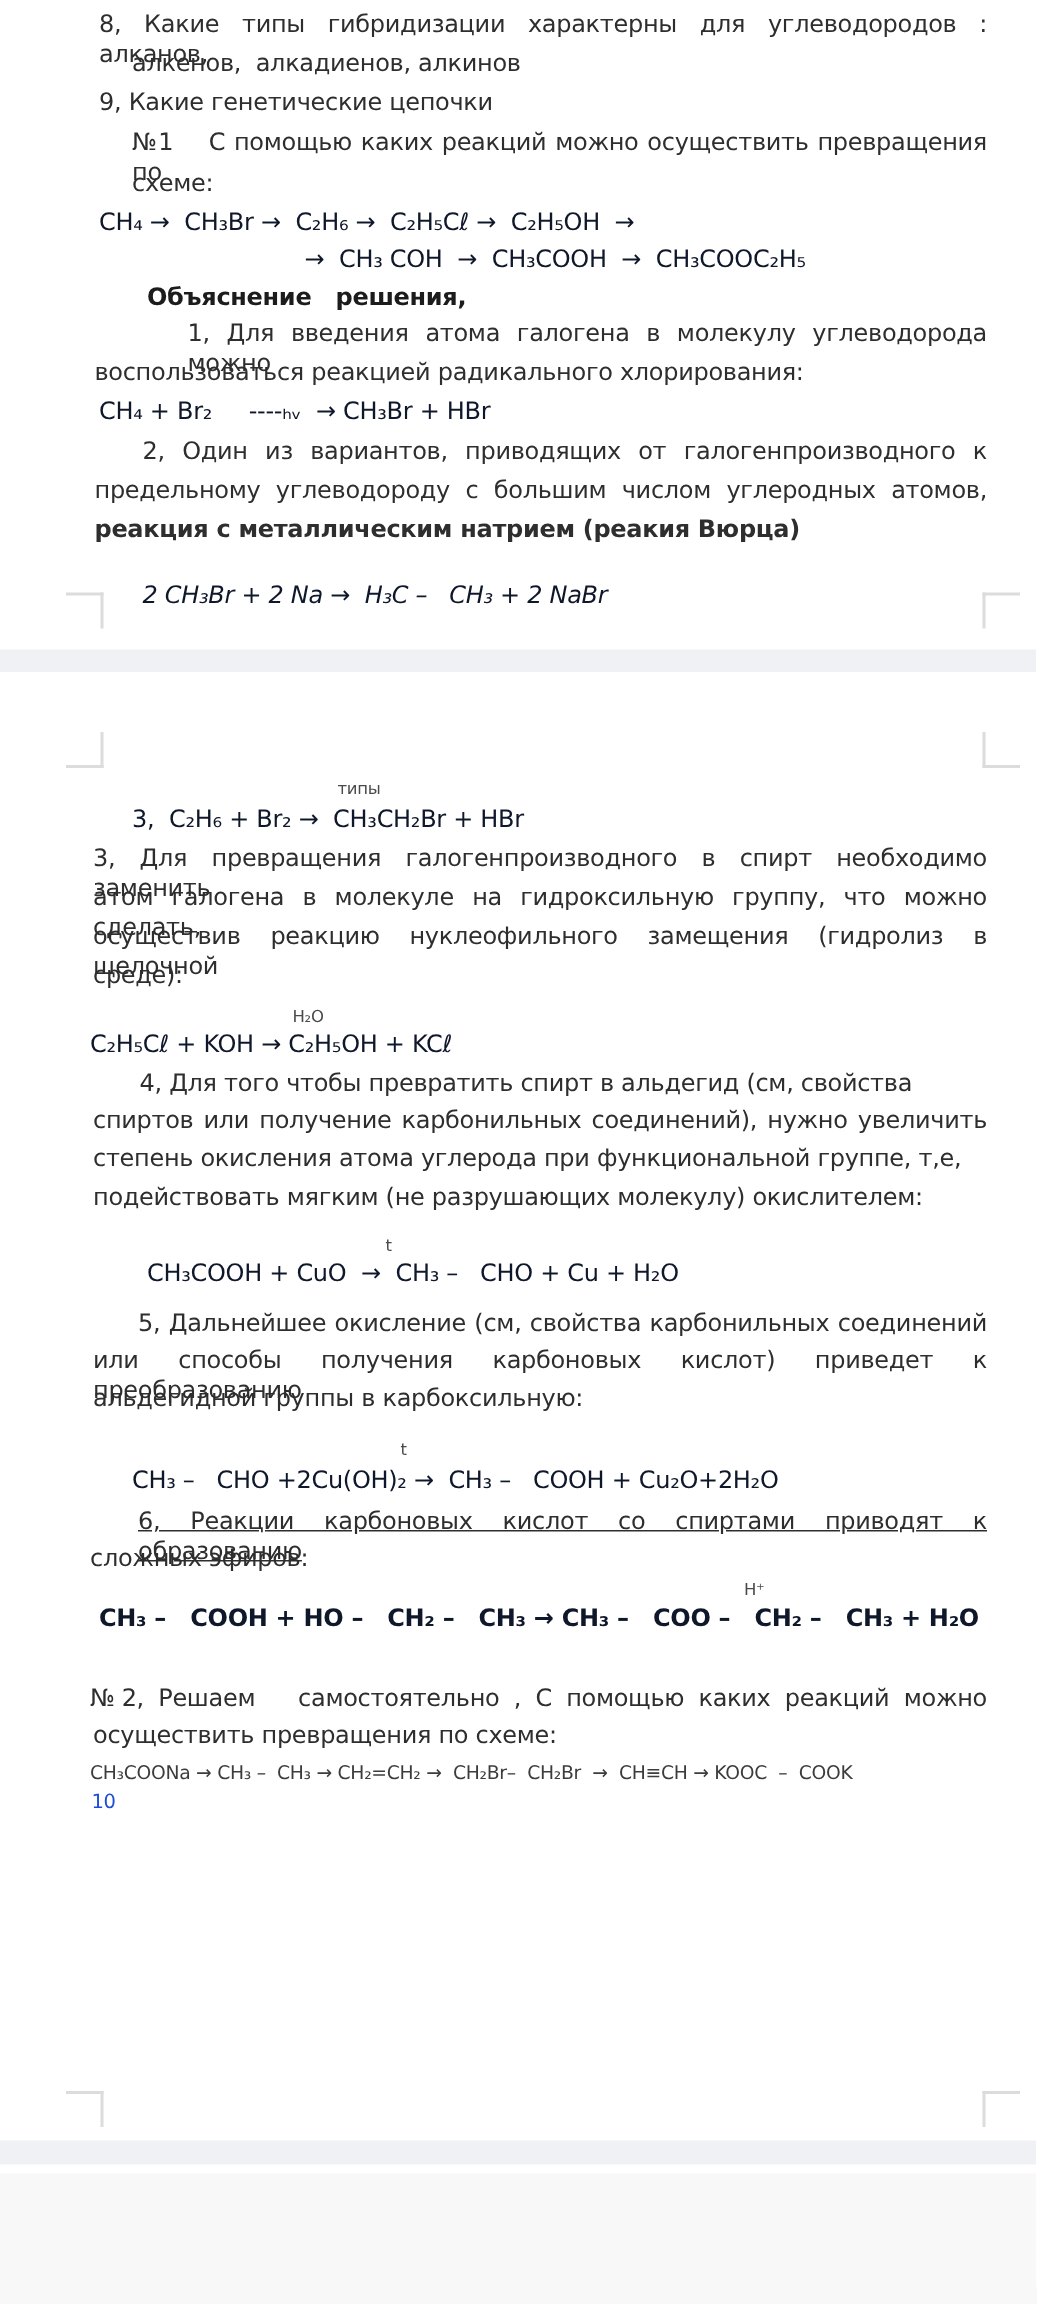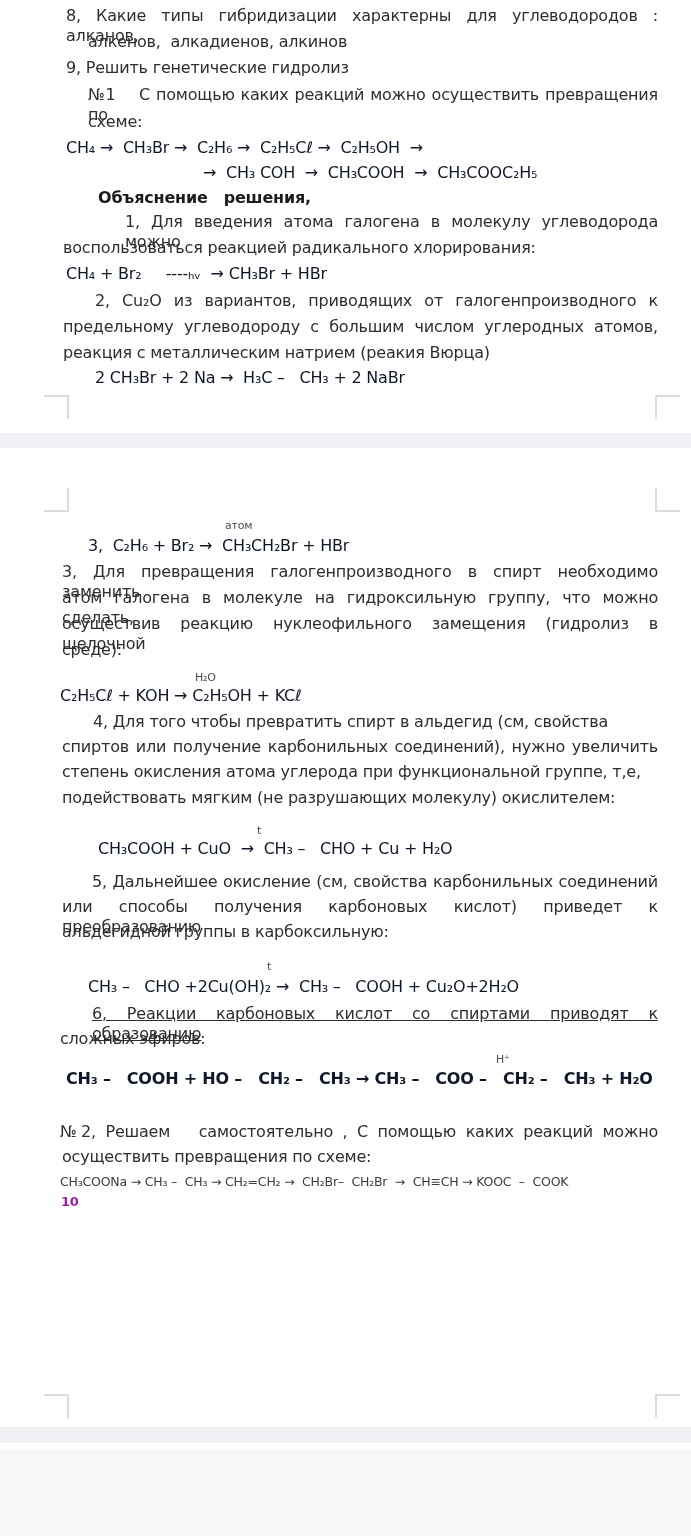--- a/index.html
+++ b/index.html
@@ -11,21 +11,21 @@
   
   .line {
     position:absolute; white-space:pre;
     font-size:16px; line-height:20px; color:#2e2e2e;
     letter-spacing:-0.2px;
   }
   .line.f  { color:#0f172a; }
   .line.f2 { font-size:12.5px; color:#3c3c3c; }
   .line.s  { font-size:11px; color:#4a4a4a; }
   .line.h  { font-weight:bold; color:#1c1c1c; }
-  .line.p  { font-size:13px; color:#a21caf;font-weight:bold; }
+  .line.p  { font-size:13px; color:#1d4ed8; }
   .line.just { white-space:normal; text-align:justify; text-align-last:justify; }
   
   .mark { position:absolute; width:23px; height:22px; }
   .mark.bl { border-top:2px solid #dcdcdc; border-right:2px solid #dcdcdc; }
   .mark.br { border-top:2px solid #dcdcdc; border-left:2px solid #dcdcdc; }
   .mark.tl { border-bottom:2px solid #dcdcdc; border-right:2px solid #dcdcdc; }
   .mark.tr { border-bottom:2px solid #dcdcdc; border-left:2px solid #dcdcdc; }
   
   .sep { position:absolute; left:0; width:691px; background:#eff1f4; }
   
@@ -35,45 +35,45 @@
   }
 </style>
 </head>
 <body>
 
 <div id="screen">
 
   <div id="page1">
       <div class="line b just" style="left: 66px; top: 6px; width: 592px;">8, Какие типы гибридизации характерны для углеводородов : алканов,</div>
       <div class="line b" style="left: 88px; top: 32px;">алкенов,  алкадиенов, алкинов</div>
-      <div class="line b" style="left: 66px; top: 58px;">9, Решить генетические гидролиз</div>
+      <div class="line b" style="left: 66px; top: 58px;">9, Какие генетические цепочки</div>
       <div class="line b just" style="left: 88px; top: 85px; width: 570px;">№1&nbsp;&nbsp;&nbsp; С помощью каких реакций можно осуществить превращения по</div>
       <div class="line b" style="left: 88px; top: 112px;">схеме:</div>
       <div class="line f" style="left: 66px; top: 138px;">CH₄ →  CH₃Br →  C₂H₆ →  C₂H₅Cℓ →  C₂H₅OH  →</div>
       <div class="line f" style="left: 203px; top: 163px;">→  CH₃ COH  →  CH₃COOH  →  CH₃COOC₂H₅</div>
       <div class="line h" style="left: 98px; top: 188px;">Объяснение   решения,</div>
       <div class="line b just" style="left: 125px; top: 212px; width: 533px;">1, Для введения атома галогена в молекулу углеводорода можно</div>
       <div class="line b" style="left: 63px; top: 238px;">воспользоваться реакцией радикального хлорирования:</div>
       <div class="line f" style="left: 66px; top: 264px;">CH₄ + Br₂     ----ₕᵥ  → CH₃Br + HBr</div>
-      <div class="line b just" style="left: 95px; top: 291px; width: 563px;">2, Cu₂O из вариантов, приводящих от галогенпроизводного к</div>
+      <div class="line b just" style="left: 95px; top: 291px; width: 563px;">2, Один из вариантов, приводящих от галогенпроизводного к</div>
       <div class="line b just" style="left: 63px; top: 317px; width: 595px;">предельному углеводороду с большим числом углеродных атомов,</div>
-      <div class="line b" style="left: 63px; top: 343px;">реакция с металлическим натрием (реакия Вюрца)</div>
-      <div class="line f" style="left: 95px; top: 368px;">2 CH₃Br + 2 Na →  H₃C –   CH₃ + 2 NaBr</div>
+      <div class="line b" style="left: 63px; top: 343px; font-weight: bold;">реакция с металлическим натрием (реакия Вюрца)</div>
+      <div class="line f" style="left: 95px; top: 387px; font-style: italic;">2 CH₃Br + 2 Na →  H₃C –   CH₃ + 2 NaBr</div>
     </div>
 
   <div class="mark bl" style="left:44px; top:395px;"></div>
   <div class="mark br" style="left:655px; top:395px;"></div>
 
   <div class="sep" style="top:433px; height:15px;"></div>
 
   <div class="mark tl" style="left:44px; top:488px;"></div>
   <div class="mark tr" style="left:655px; top:488px;"></div>
 
   <div id="page2">
-      <div class="line s" style="left: 225px; top: 516px;">атом</div>
+      <div class="line s" style="left: 225px; top: 516px;">типы</div>
       <div class="line f" style="left: 88px; top: 536px;">3,  C₂H₆ + Br₂ →  CH₃CH₂Br + HBr</div>
       <div class="line b just" style="left: 62px; top: 562px; width: 596px;">3, Для превращения галогенпроизводного в спирт необходимо заменить</div>
       <div class="line b just" style="left: 62px; top: 588px; width: 596px;">атом галогена в молекуле на гидроксильную группу, что можно сделать,</div>
       <div class="line b just" style="left: 62px; top: 614px; width: 596px;">осуществив реакцию нуклеофильного замещения (гидролиз в щелочной</div>
       <div class="line b" style="left: 62px; top: 640px;">среде):</div>
       <div class="line s" style="left: 195px; top: 668px;">H₂O</div>
       <div class="line f" style="left: 60px; top: 686px;">C₂H₅Cℓ + KOH → C₂H₅OH + KCℓ</div>
       <div class="line b" style="left: 93px; top: 712px;">4, Для того чтобы превратить спирт в альдегид (см, свойства</div>
       <div class="line b just" style="left: 62px; top: 737px; width: 596px;">спиртов или получение карбонильных соединений), нужно увеличить</div>
       <div class="line b" style="left: 62px; top: 762px;">степень окисления атома углерода при функциональной группе, т,е,</div>

